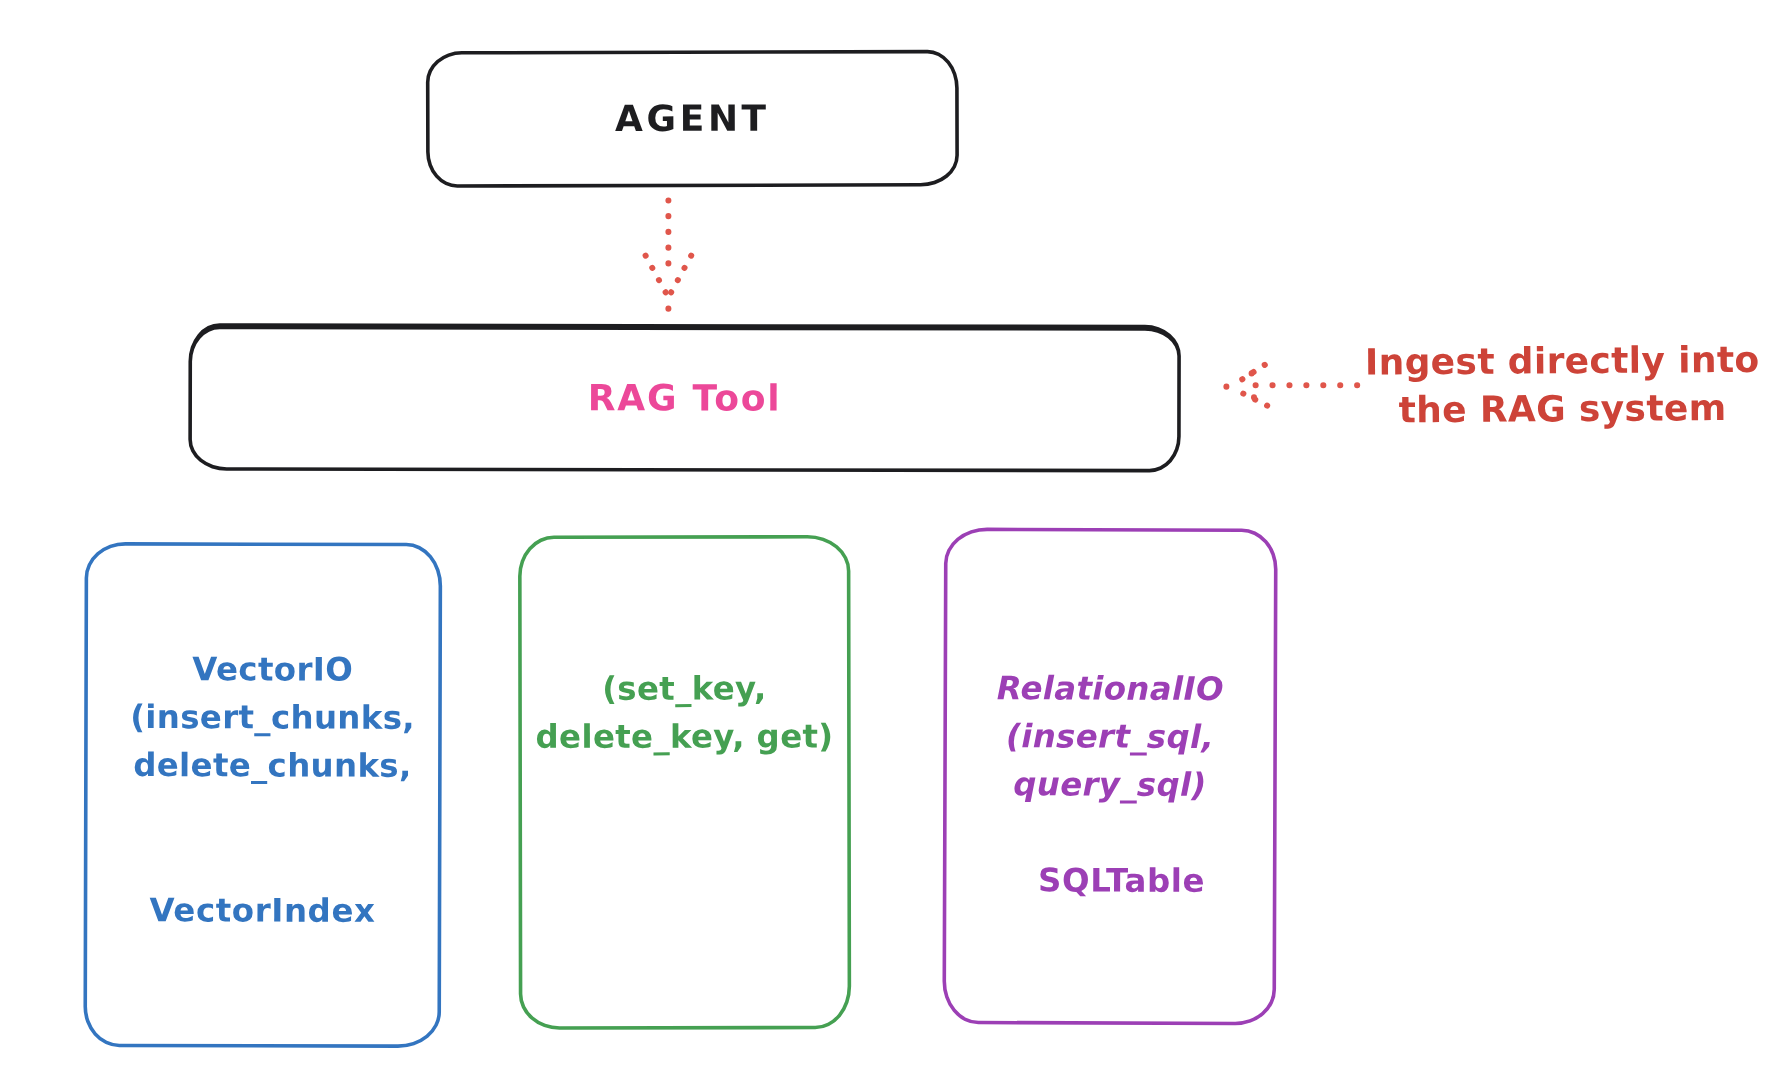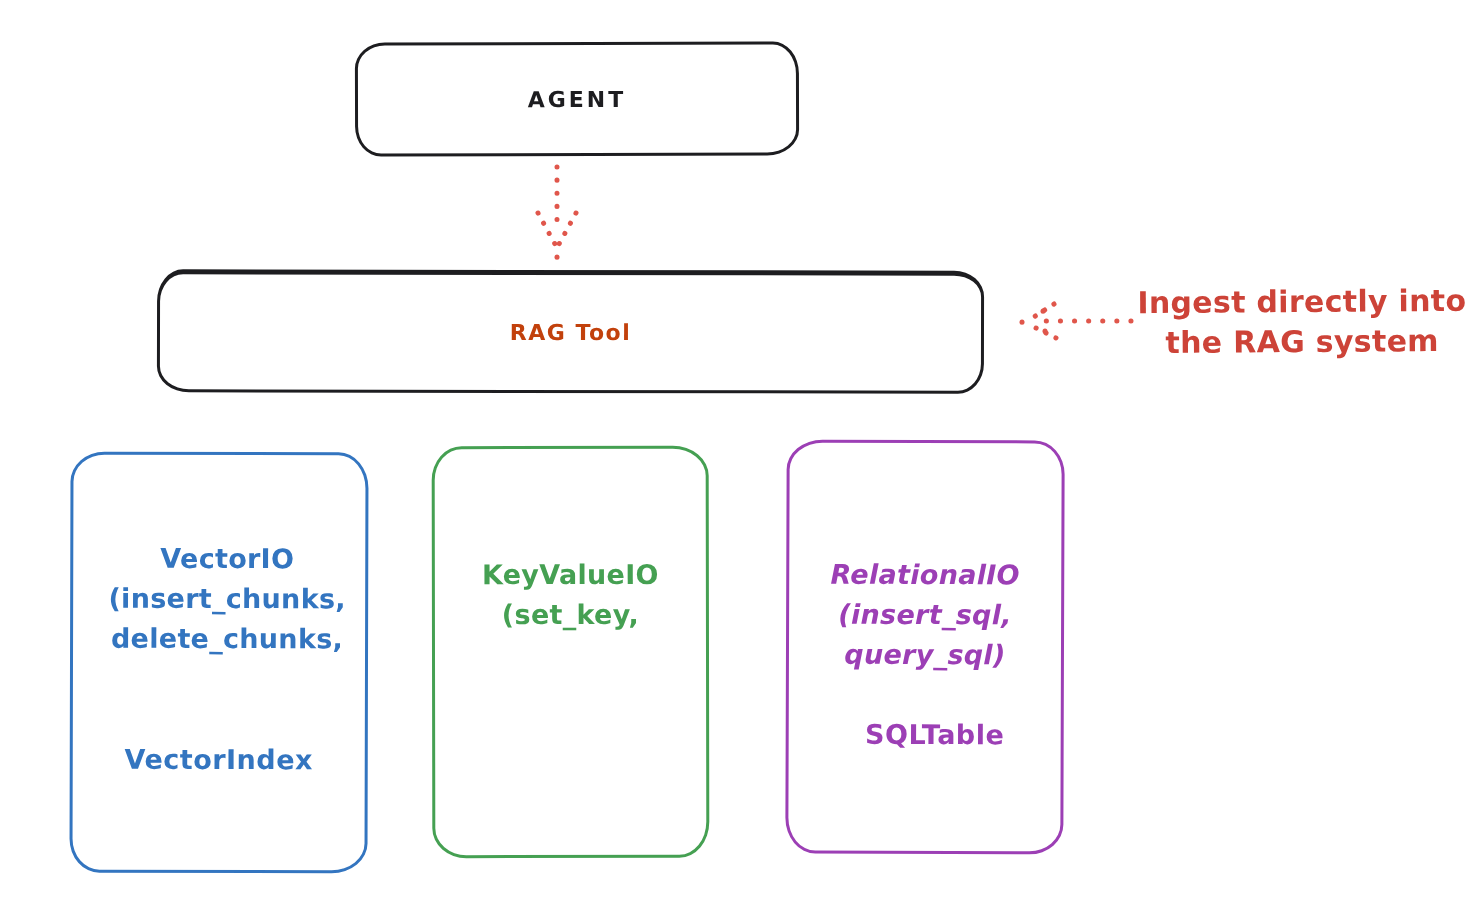--- a/index.html
+++ b/index.html
@@ -29,21 +29,21 @@
     transform: rotate(-0.15deg);
   }
   .node-rag {
     left: 157px; top: 270px; width: 827px; height: 123px;
     border-radius: 26px 30px 26px 32px / 32px 26px 30px 26px;
     border-top-width: 5px;
     transform: rotate(0.1deg);
   }
   .node-label {
     color: #1d1d20;
-    font-size: 22px;
+    font-size: 30px;
     font-weight: 600;
     letter-spacing: 3px;
   }
   .node-rag .node-label { letter-spacing: 1.5px; }
 
   
   .overlay {
     position: absolute;
     left: 0; top: 0;
     width: 1484px; height: 910px;
@@ -102,21 +102,21 @@
 </head>
 <body>
 
 <div class="canvas" style="background-color: rgb(255, 255, 255);">
 
   <div class="node node-agent" style="border-color: rgb(29, 29, 32);">
     <span class="node-label" style="color: rgb(29, 29, 32);">AGENT</span>
   </div>
 
   <div class="node node-rag" style="border-color: rgb(29, 29, 32);">
-    <span class="node-label" style="color: #c2410c;">RAG Tool</span>
+    <span class="node-label" style="color: #ec4899;">RAG Tool</span>
   </div>
 
   <svg class="overlay" viewBox="0 0 1484 910" xmlns="http://www.w3.org/2000/svg">
     <g stroke-width="5" style="color: rgb(224, 86, 75);">
       <path d="M557 167 L557 231" stroke-dasharray="0.1 13"></path>
       <path d="M538 213 L556 246" stroke-dasharray="0.1 11.5"></path>
       <path d="M576 213 L558 246" stroke-dasharray="0.1 11.5"></path>
       <path d="M557 257 L557 257.2"></path>
     </g>
     <g stroke-width="5" style="color: rgb(224, 86, 75);">
@@ -138,22 +138,22 @@
     <div class="module-lines" style="margin-top: 84px; color: rgb(51, 117, 192); padding-left: 16px;">
       <div>VectorIO</div>
       <div>(insert_chunks,</div>
       <div>delete_chunks,</div>
     </div>
     <div class="module-index" style="top: 285px; color: rgb(51, 117, 192);">VectorIndex</div>
   </div>
 
   <div class="module module-1" style="left: 432px; top: 446px; width: 277px; height: 412px; border-color: rgb(69, 160, 82);">
     <div class="module-lines" style="margin-top: 106px; color: rgb(69, 160, 82);">
-      <div>KeyValueIO</div>
       <div>(set_key,</div>
+      <div>delete_key, get)</div>
     </div>
   </div>
 
   <div class="module module-2" style="left: 786px; top: 440px; width: 278px; height: 414px; border-color: rgb(156, 63, 181);">
     <div class="module-lines" style="margin-top: 112px; color: rgb(156, 63, 181); font-style: italic;">
       <div>RelationalIO</div>
       <div>(insert_sql,</div>
       <div>query_sql)</div>
     </div>
     <div class="module-index" style="top: 272px; color: rgb(156, 63, 181); padding-left: 20px;">SQLTable</div>

